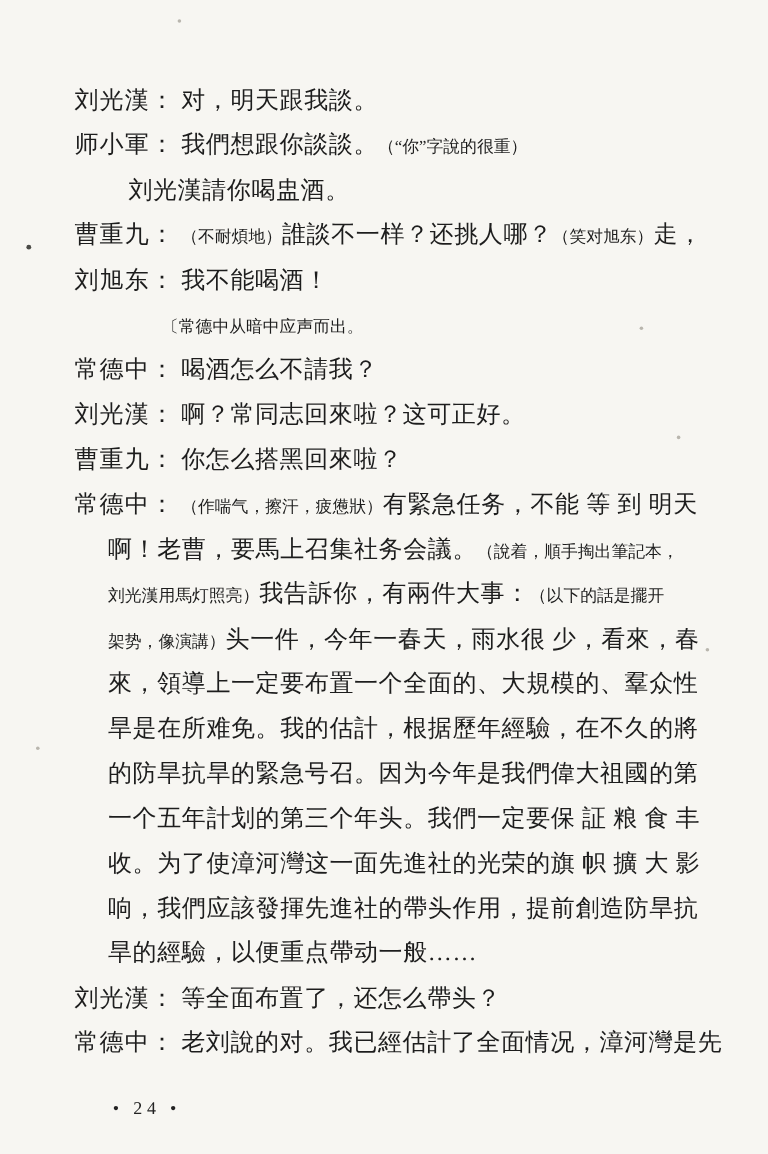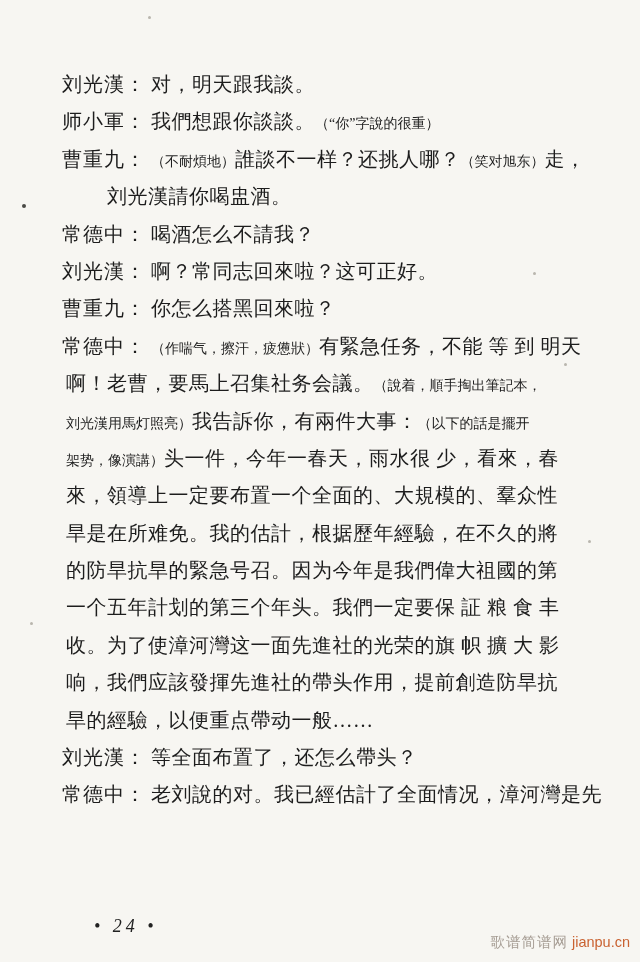--- a/index.html
+++ b/index.html
@@ -27,36 +27,35 @@
   .line {
     height: 37.4px;
     line-height: 37.4px;
     white-space: nowrap;
     font-size: 20px;
     font-weight: 500;
     letter-spacing: 0.5px;
   }
   .ind-speaker { margin-left: 62px; }
   .ind-cont1   { margin-left: 107px; }
-  .ind-cont2   { margin-left: 66px; }
+  .ind-cont2   { margin-left: 90px; }
   .ind-stage   { margin-left: 135px; }
   .speaker {
     letter-spacing: 1px;
     margin-right: 5px;
   }
   .seg.small {
     font-size: 14px;
     letter-spacing: 0;
   }
   .pagenum {
     position: absolute;
     left: 94px;
     top: 916px;
-    font-size: 18px;
-    font-style: italic;
+    font-size: 15px;
     letter-spacing: 4px;
     color: #222;
   }
   .watermark {
     position: absolute;
     right: 10px;
     top: 933px;
     font-size: 14.5px;
     font-family: "Liberation Sans", "DejaVu Sans", sans-serif;
     white-space: nowrap;
@@ -71,45 +70,44 @@
   .speck.faint { background: #b9b6ae; }
 </style>
 </head>
 <body>
 
 <div class="page">
 
   <div class="content" id="lines">
       <div class="line ind-speaker"><span class="speaker">刘光漢：</span><span class="seg">对，明天跟我談。</span></div>
       <div class="line ind-speaker"><span class="speaker">师小軍：</span><span class="seg">我們想跟你談談。</span><span class="seg small">（“你”字說的很重）</span></div>
+      <div class="line ind-cont1"><span class="seg">刘光漢請你喝盅酒。</span></div>
       <div class="line ind-speaker"><span class="speaker">曹重九：</span><span class="seg small">（不耐煩地）</span><span class="seg">誰談不一样？还挑人哪？</span><span class="seg small">（笑对旭东）</span><span class="seg">走，</span></div>
-      <div class="line ind-cont1"><span class="seg">刘光漢請你喝盅酒。</span></div>
+      <div class="line ind-speaker"><span class="speaker">刘旭东：</span><span class="seg">我不能喝酒！</span></div>
+      <div class="line ind-stage"><span class="seg small">〔常德中从暗中应声而出。</span></div>
       <div class="line ind-speaker"><span class="speaker">常德中：</span><span class="seg">喝酒怎么不請我？</span></div>
       <div class="line ind-speaker"><span class="speaker">刘光漢：</span><span class="seg">啊？常同志回來啦？这可正好。</span></div>
       <div class="line ind-speaker"><span class="speaker">曹重九：</span><span class="seg">你怎么搭黑回來啦？</span></div>
       <div class="line ind-speaker"><span class="speaker">常德中：</span><span class="seg small">（作喘气，擦汗，疲憊狀）</span><span class="seg">有緊急任务，不能 等 到 明天</span></div>
       <div class="line ind-cont2"><span class="seg">啊！老曹，要馬上召集社务会議。</span><span class="seg small">（說着，順手掏出筆記本，</span></div>
       <div class="line ind-cont2"><span class="seg small">刘光漢用馬灯照亮）</span><span class="seg">我告訴你，有兩件大事：</span><span class="seg small">（以下的話是擺开</span></div>
       <div class="line ind-cont2"><span class="seg small">架势，像演講）</span><span class="seg">头一件，今年一春天，雨水很 少，看來，春</span></div>
       <div class="line ind-cont2"><span class="seg">來，領導上一定要布置一个全面的、大規模的、羣众性</span></div>
       <div class="line ind-cont2"><span class="seg">旱是在所难免。我的估計，根据歷年經驗，在不久的將</span></div>
       <div class="line ind-cont2"><span class="seg">的防旱抗旱的緊急号召。因为今年是我們偉大祖國的第</span></div>
       <div class="line ind-cont2"><span class="seg">一个五年計划的第三个年头。我們一定要保 証 粮 食 丰</span></div>
       <div class="line ind-cont2"><span class="seg">收。为了使漳河灣这一面先進社的光荣的旗 帜 擴 大 影</span></div>
       <div class="line ind-cont2"><span class="seg">响，我們应該發揮先進社的帶头作用，提前創造防旱抗</span></div>
       <div class="line ind-cont2"><span class="seg">旱的經驗，以便重点帶动一般……</span></div>
       <div class="line ind-speaker"><span class="speaker">刘光漢：</span><span class="seg">等全面布置了，还怎么帶头？</span></div>
       <div class="line ind-speaker"><span class="speaker">常德中：</span><span class="seg">老刘說的对。我已經估計了全面情况，漳河灣是先</span></div>
     </div>
 
   <div class="pagenum">• 24 •</div>
 
-  <div class="watermark">
-    <span class="wm-site">歌谱简谱网</span><span class="wm-url">jianpu.cn</span>
-  </div>
 
   <div class="speck" style="left:22px;  top:204px; width:4px; height:4px;"></div>
   <div class="speck faint" style="left:533px; top:272px; width:3px; height:3px;"></div>
   <div class="speck faint" style="left:564px; top:363px; width:3px; height:3px;"></div>
   <div class="speck" style="left:337px; top:537px; width:4px; height:4px;"></div>
   <div class="speck faint" style="left:30px;  top:622px; width:3px; height:3px;"></div>
   <div class="speck faint" style="left:588px; top:540px; width:3px; height:3px;"></div>
   <div class="speck faint" style="left:148px; top:16px;  width:3px; height:3px;"></div>
 
 </div>

